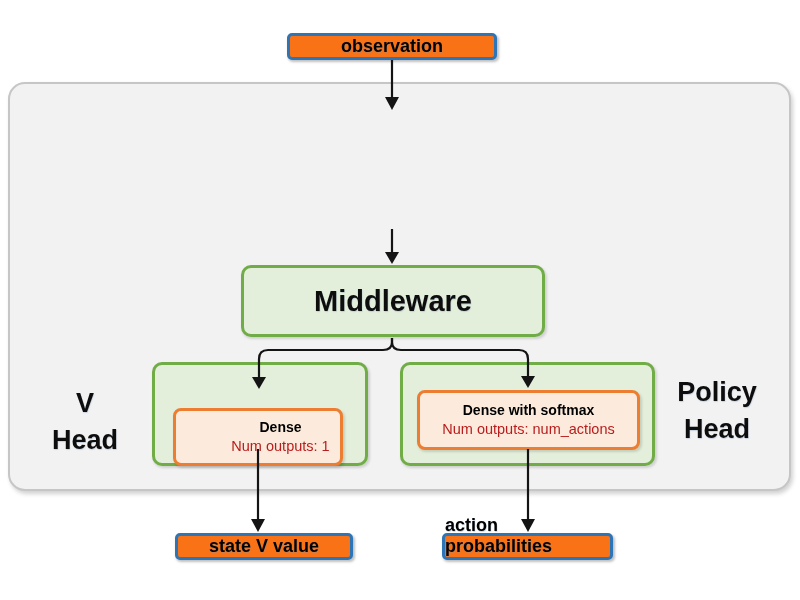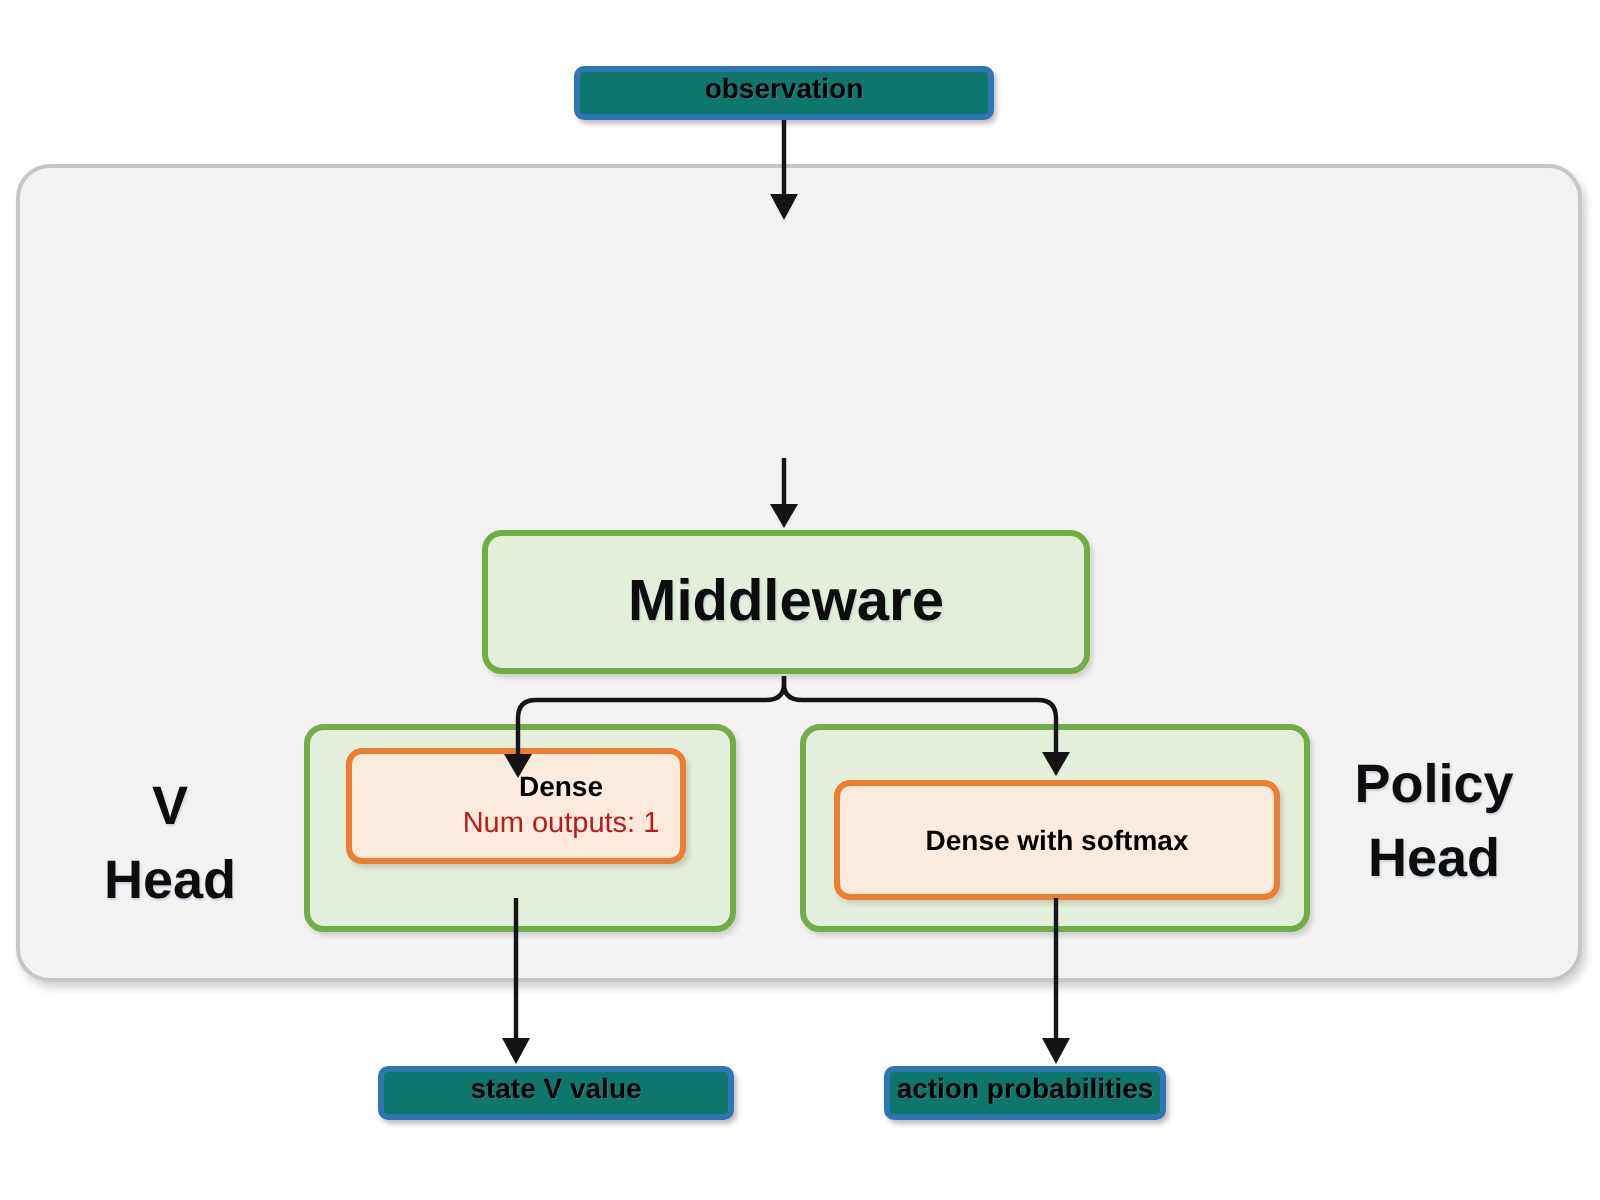--- a/index.html
+++ b/index.html
@@ -10,29 +10,29 @@
 
   
   .group-frame {
     position: absolute; left: 8px; top: 82px; width: 783px; height: 409px;
     background: #f2f2f2; border: 2.5px solid #c6c6c6; border-radius: 17px;
     box-shadow: 2px 3px 4px rgba(0,0,0,0.18);
   }
 
   
   .io-box {
-    position: absolute; display: flex; align-items: flex-start; justify-content: center;
-    background: #0f766e; border: 3px solid #2e75b6; border-radius: 5px;
-    font-weight: bold; font-size: 14px; color: #000;
+    position: absolute; display: flex; align-items: flex-end; justify-content: center;
+    background: #f97316; border: 3px solid #2e75b6; border-radius: 5px;
+    font-weight: bold; font-size: 18px; color: #000;
     box-shadow: 1.5px 2px 2.5px rgba(0,0,0,0.25);
     text-shadow: 0.5px 0.5px 0.5px rgba(120,150,190,0.35);
   }
   .io-observation      { left: 287px; top: 33px;  width: 210px; height: 27px; }
-  .io-state-v          { left: 175px; top: 533px; width: 178px; height: 27px; margin-left: 14px; }
-  .io-action-probs     { left: 442px; top: 533px; width: 141px; height: 27px; }
+  .io-state-v          { left: 175px; top: 533px; width: 178px; height: 27px; }
+  .io-action-probs     { left: 442px; top: 533px; width: 171px; height: 27px; }
 
   
   .green-box {
     position: absolute; display: flex; align-items: center; justify-content: center;
     background: #e4efdb; border: 3.5px solid #70ad47; border-radius: 10px;
     box-shadow: 1.5px 2px 2.5px rgba(0,0,0,0.14);
   }
   .green-box .big-label {
     font-weight: bold; font-size: 29px; color: #0d0d0d;
     text-shadow: 0.5px 1px 1px rgba(120,150,190,0.35);
@@ -44,21 +44,21 @@
 
   
   .dense-box {
     position: absolute; display: flex; flex-direction: column; align-items: center; justify-content: center;
     background: #fcebdc; border: 3.5px solid #ed7d31; border-radius: 8px;
     box-shadow: 1.5px 2px 2.5px rgba(0,0,0,0.14);
     line-height: 1.3;
   }
   .dense-box .dense-title { font-weight: bold; font-size: 14px; color: #000; }
   .dense-box .dense-sub   { font-weight: normal; font-size: 14.5px; color: #b91c1c; }
-  .box-dense-v      { left: 173px; top: 374px; width: 170px; height: 58px; padding-left: 45px; }
+  .box-dense-v      { left: 173px; top: 408px; width: 170px; height: 58px; padding-left: 45px; }
   .box-dense-policy { left: 417px; top: 390px; width: 223px; height: 60px; }
 
   
   .head-label {
     position: absolute; text-align: center; font-weight: bold; font-size: 27px;
     color: #0d0d0d; line-height: 1.38;
     text-shadow: 0.5px 1px 1px rgba(120,150,190,0.35);
   }
   .label-v-head      { left: 28px;  top: 385px; width: 114px; }
   .label-policy-head { left: 658px; top: 374px; width: 118px; }
@@ -88,20 +88,21 @@
 
   <div class="green-box box-v-head"></div>
   <div class="dense-box box-dense-v">
     <div class="dense-title">Dense</div>
     <div class="dense-sub">Num outputs: 1</div>
   </div>
 
   <div class="green-box box-policy-head"></div>
   <div class="dense-box box-dense-policy">
     <div class="dense-title">Dense with softmax</div>
+    <div class="dense-sub">Num outputs: num_actions</div>
   </div>
 
   <div class="head-label label-v-head">
     <span>V</span>
     <span>Head</span>
   </div>
   <div class="head-label label-policy-head">
     <span>Policy</span>
     <span>Head</span>
   </div>

